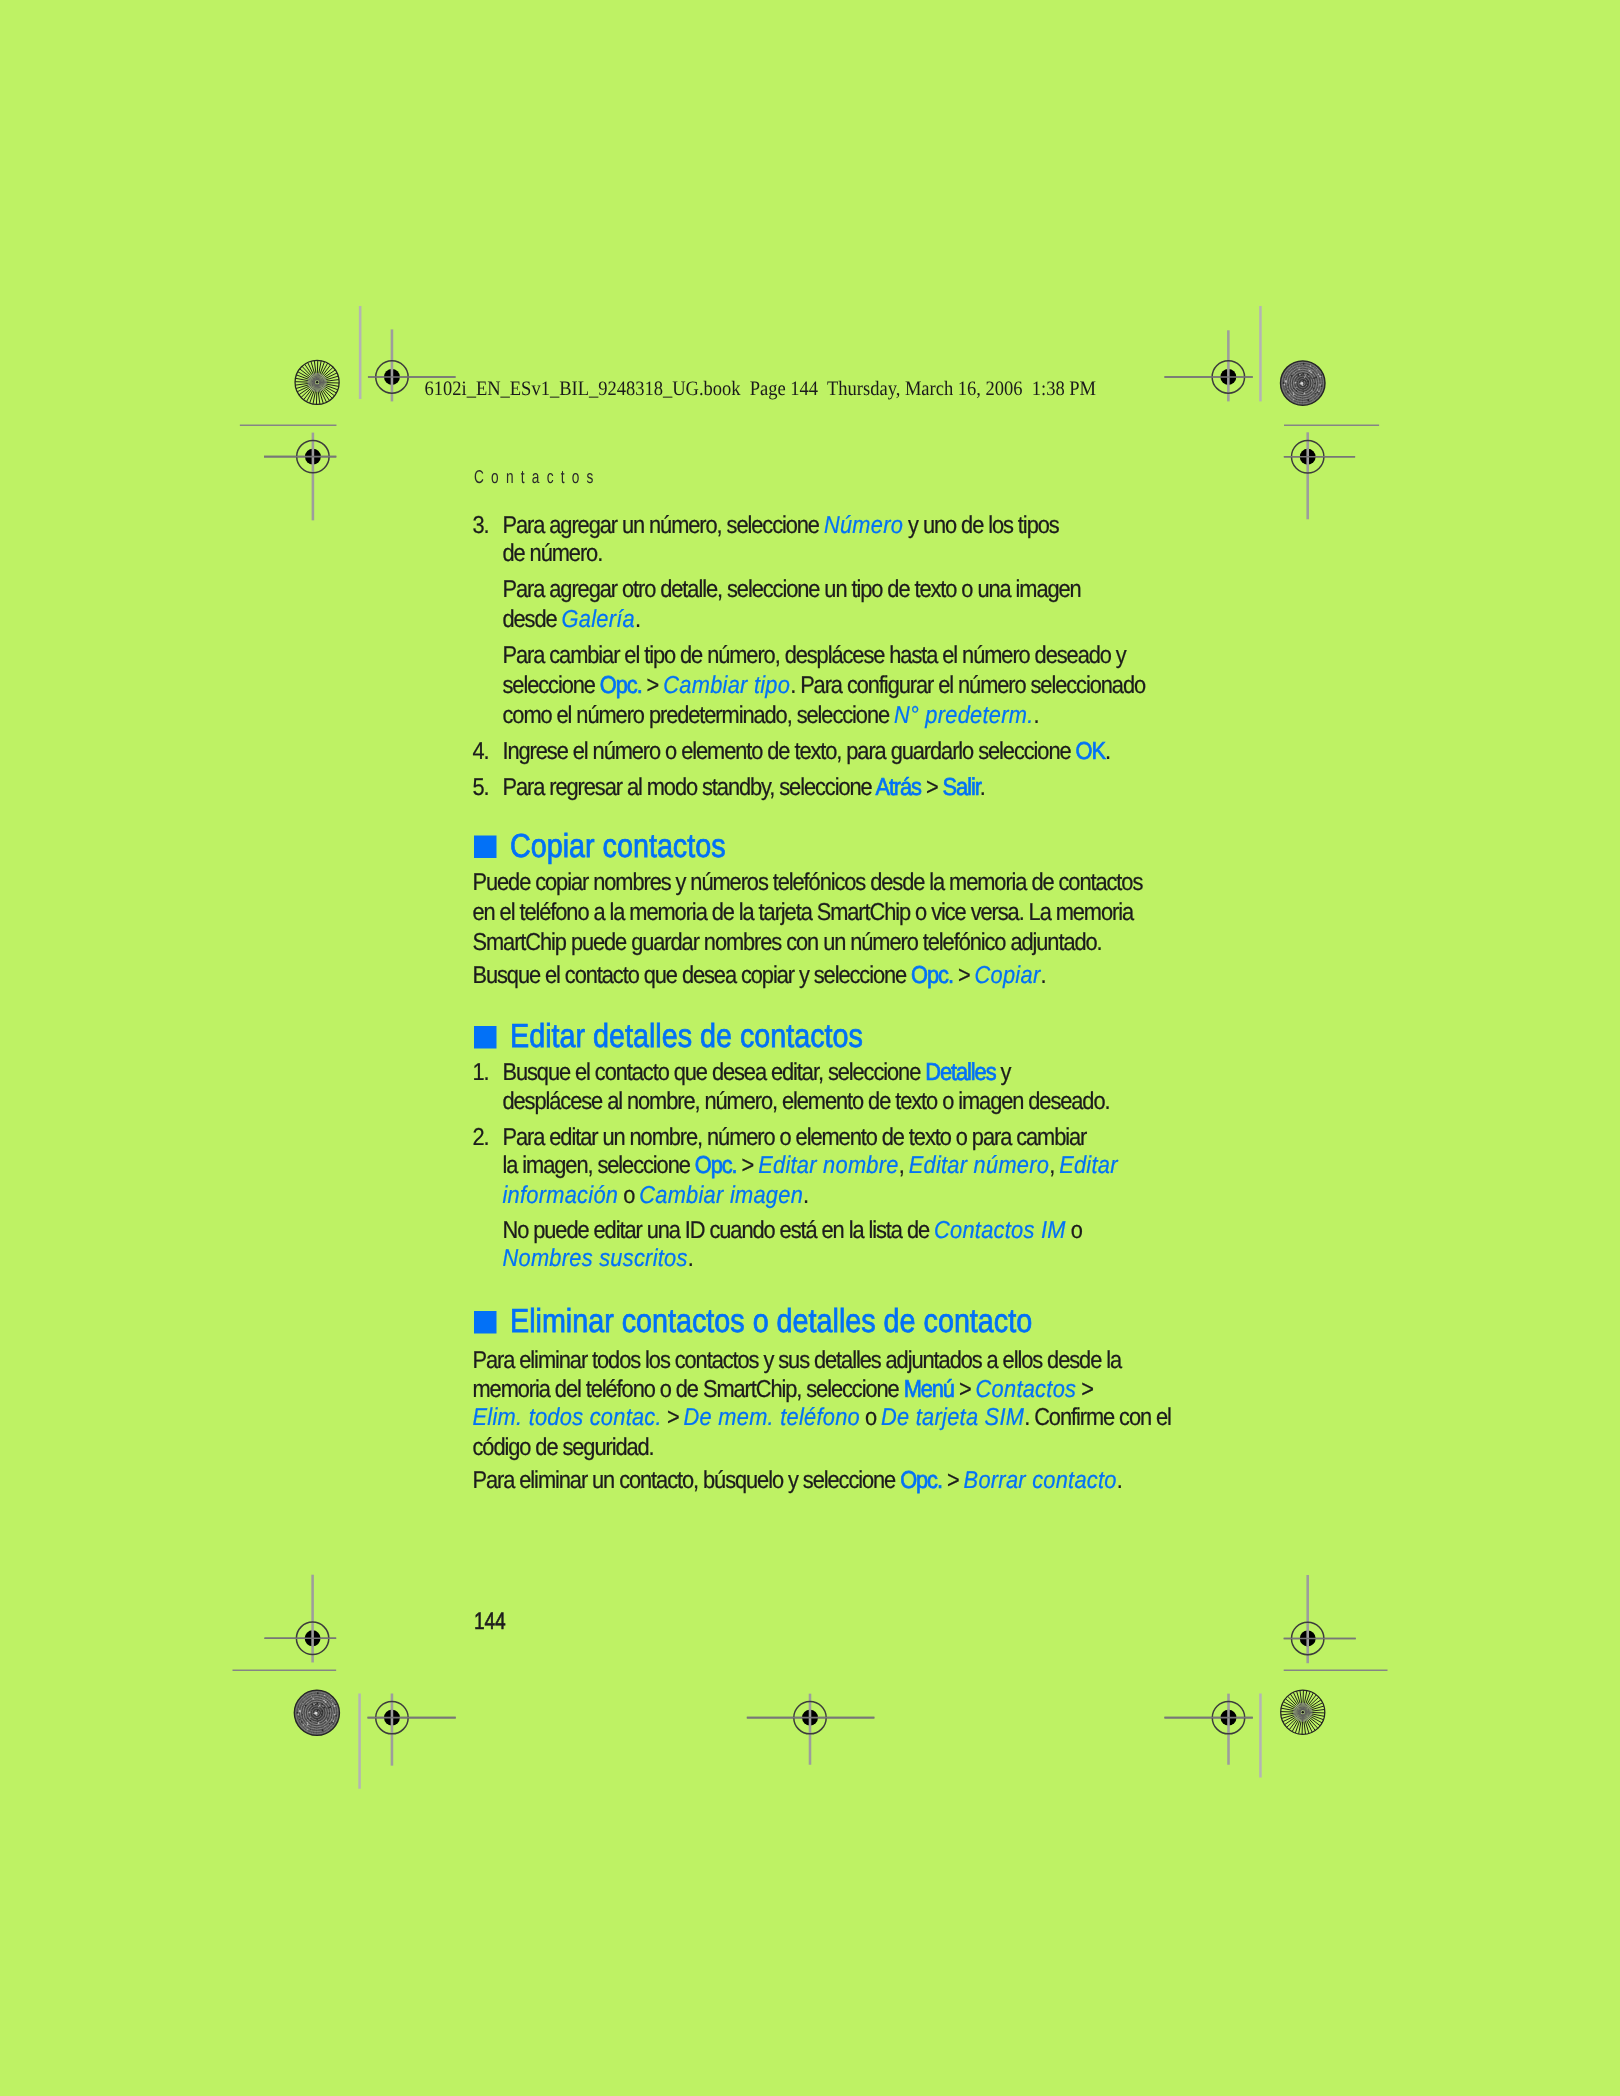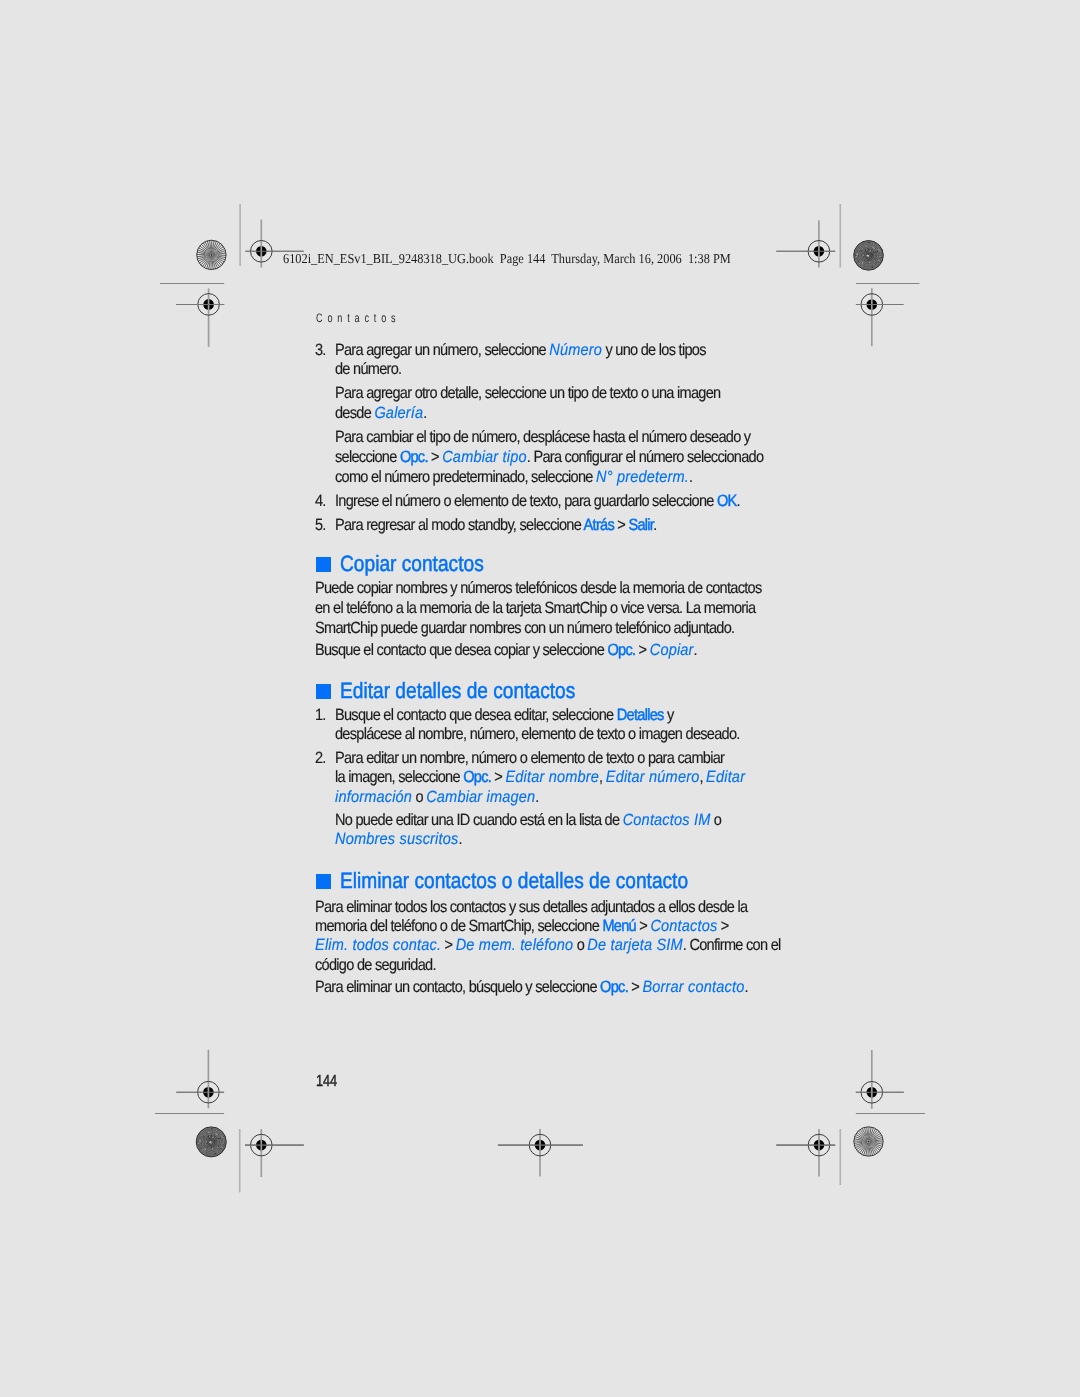--- a/index.html
+++ b/index.html
@@ -1,21 +1,21 @@
 <!DOCTYPE html>
 <html><head>
 <meta charset="utf-8">
 <title>Contactos - 144</title>
 <style>
   html,body{margin:0;padding:0;background:#ffffff;}
   body{width:1080px;height:1397px;overflow:hidden;
        font-family:"Liberation Sans",sans-serif;
        -webkit-font-smoothing:antialiased;
        text-rendering:geometricPrecision;}
-  .page{position:relative;width:1080px;height:1397px;background:#e5e5e5;overflow:hidden;}
+  .page{position:relative;width:1080px;height:1397px;background:#bef264;overflow:hidden;}
 
   #marksvg{position:absolute;left:0;top:0;width:1080px;height:1397px;}
 
   .filehdr{position:absolute;font-family:"Liberation Serif",serif;
            font-size:13.7px;color:#1b1b1b;white-space:pre;line-height:1;
            transform:scaleX(0.901) translateZ(0);transform-origin:0 0;}
   .chapter{position:absolute;font-size:12.35px;color:#2b2b2b;line-height:1;
            letter-spacing:6.5px;white-space:nowrap;
            transform:scaleX(0.74) translateZ(0);transform-origin:0 0;}
 

